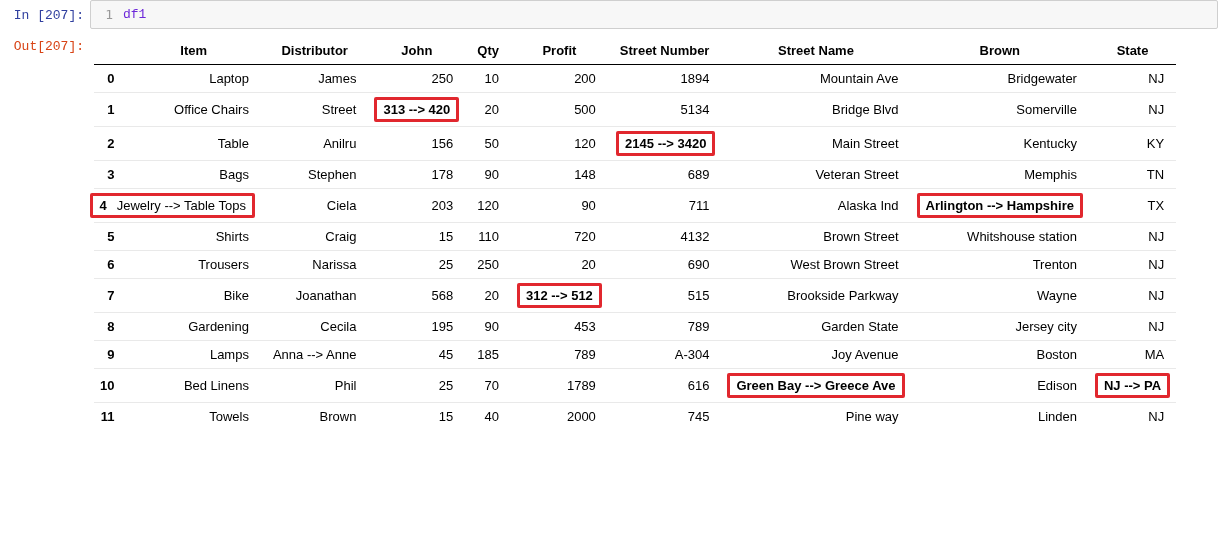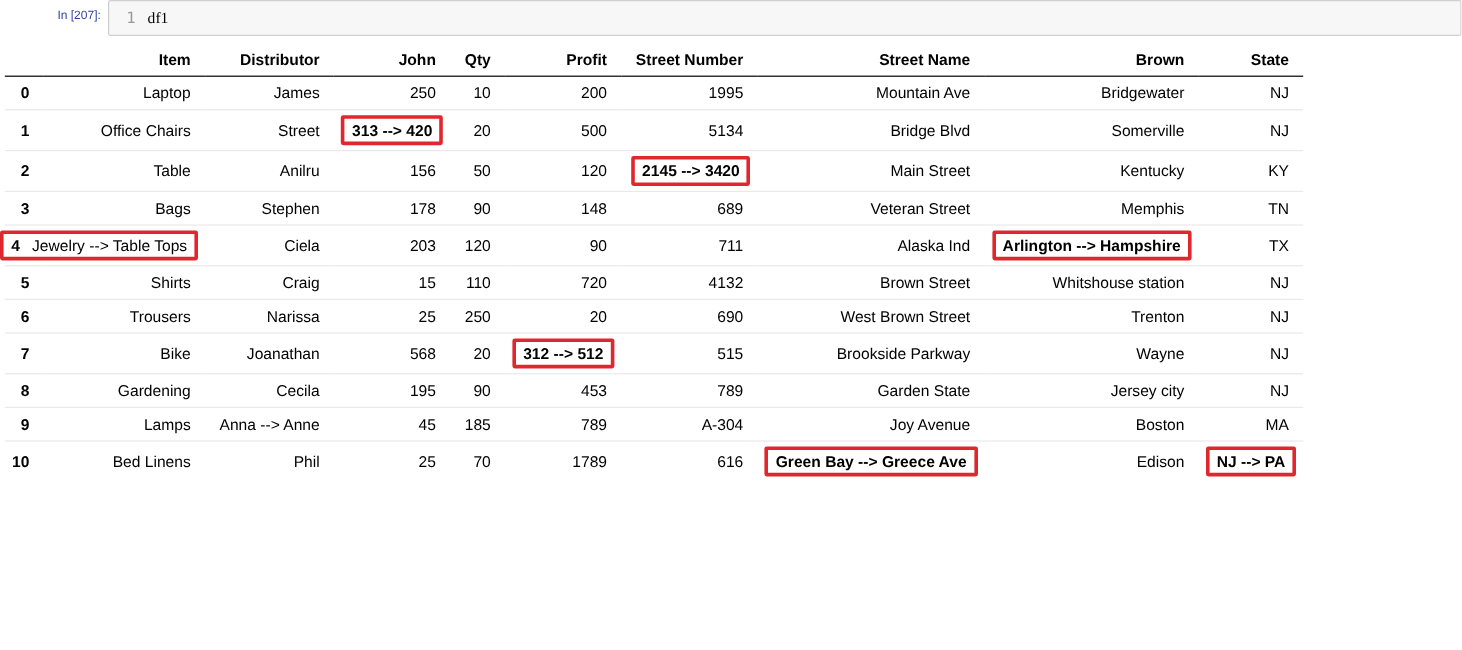--- a/index.html
+++ b/index.html
@@ -13,22 +13,22 @@
     width: 1218px;
     height: 542px;
     overflow: hidden;
   }
   .notebook { display: flex; flex-direction: column; }
   .row { display: flex; align-items: flex-start; }
   .prompt {
     width: 90px;
     padding: 8px 6px 8px 0;
     text-align: right;
-    font-family: Liberation Sans, sans-serif;
-    font-size: 10px;
+    font-family: Liberation Mono, monospace;
+    font-size: 13px;
     flex: 0 0 90px;
     min-height: 1em;
   }
   .in-prompt { color: #303F9F; }
   .out-prompt { color: #D84315; }
   .code-cell {
     border: 1px solid #cfcfcf;
     background: #f7f7f7;
     border-radius: 2px;
     padding: 6px 8px;
@@ -39,35 +39,34 @@
   .ln-col {
     width: 24px;
     color: #999;
     font-family: Menlo, Consolas, "DejaVu Sans Mono", monospace;
     font-size: 13px;
     text-align: right;
     padding-right: 10px;
     user-select: none;
   }
   .code-text {
-    font-family: Liberation Serif, serif;
-    font-size: 13px;
-    color: #000000;
+    font-family: Liberation Mono, monospace;
+    font-size: 13px;
+    color: #6d28d9;
   }
   .output-area { flex: 1; padding: 6px 0 0 4px; }
   table.df {
     border-collapse: collapse;
     font-size: 13px;
     color: #000;
   }
   table.df thead th {
     border-bottom: 1px solid #000;
     font-weight: 700;
     padding: 6px 12px;
-    text-align: right;
     white-space: nowrap;
   }
   table.df thead th.idx-header { text-align: right; }
   table.df tbody th {
     font-weight: 700;
     padding: 6px 12px 6px 6px;
     text-align: right;
   }
   table.df tbody td {
     padding: 6px 12px;
@@ -100,20 +99,21 @@
 
   <div class="row">
     <div class="prompt in-prompt">In [207]:</div>
     <div class="code-cell">
       <div class="ln-col">1</div>
       <div class="code-text">df1</div>
     </div>
   </div>
 
   <div class="row">
+    <div class="prompt out-prompt">Out[207]:</div>
     <div class="output-area">
       <table class="df">
         <thead>
           <tr id="header-row">
               <th class="idx-header"></th>
               <th>Item</th>
               <th>Distributor</th>
               <th>John</th>
               <th>Qty</th>
               <th>Profit</th>
@@ -124,21 +124,21 @@
             </tr>
         </thead>
         <tbody id="table-body">
             <tr>
               <th>0</th>
               <td>Laptop</td>
               <td>James</td>
               <td>250</td>
               <td>10</td>
               <td>200</td>
-              <td>1995</td>
+              <td>1894</td>
               <td>Mountain Ave</td>
               <td>Bridgewater</td>
               <td>NJ</td>
             </tr>
             <tr>
               <th>1</th>
               <td>Office Chairs</td>
               <td>Street</td>
               <td><span class="hl">313 --&gt; 420</span></td>
               <td>20</td>
@@ -252,18 +252,30 @@
               <td>Bed Linens</td>
               <td>Phil</td>
               <td>25</td>
               <td>70</td>
               <td>1789</td>
               <td>616</td>
               <td><span class="hl">Green Bay --&gt; Greece Ave</span></td>
               <td>Edison</td>
               <td><span class="hl">NJ --&gt; PA</span></td>
             </tr>
+            <tr>
+              <th>11</th>
+              <td>Towels</td>
+              <td>Brown</td>
+              <td>15</td>
+              <td>40</td>
+              <td>2000</td>
+              <td>745</td>
+              <td>Pine way</td>
+              <td>Linden</td>
+              <td>NJ</td>
+            </tr>
           </tbody>
       </table>
     </div>
   </div>
 
 </div>
 
 </body></html>

